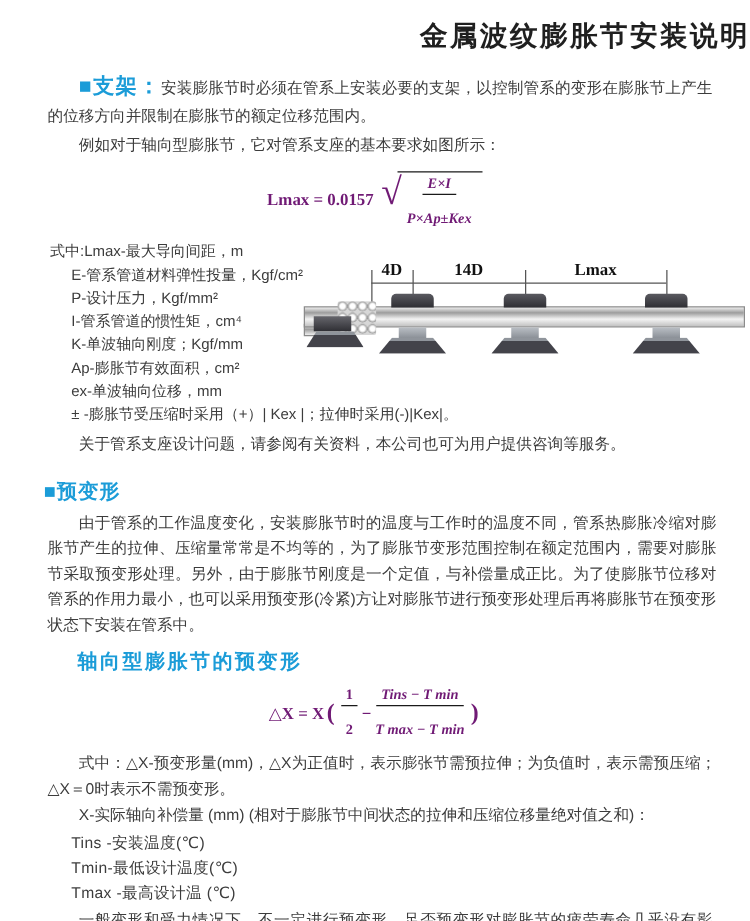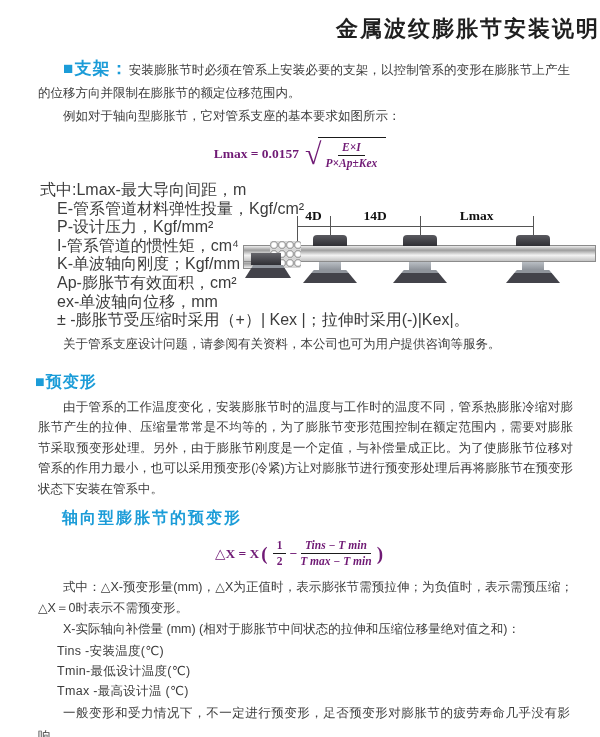--- a/index.html
+++ b/index.html
@@ -18,27 +18,27 @@
   .sec-head { color:#1b9cd8; font-size:16px; font-weight:bold; letter-spacing:1px; }
   .sub-head { color:#1b9cd8; font-size:16px; font-weight:bold; letter-spacing:2px; }
 
   .formula { text-align:center; font-family:"Liberation Serif","DejaVu Serif",serif;
              font-weight:bold; color:#701a75; font-size:13.5px; }
   .formula .row { display:inline-flex; align-items:center; }
   .paren { font-size:19px; font-weight:bold; padding:0 2px; }
   .frac { display:inline-flex; flex-direction:column; align-items:center;
           font-size:11.5px; line-height:13px; margin:0 3px; vertical-align:middle; }
   .frac .num { border-bottom:1px solid #1a1a1a; padding:0 4px 1px; }
-  .frac .den { padding-top:1px; }
+  .frac .den { padding-top:1px;margin-top:12px; }
   .ital { font-style:italic; }
   .sqrt { display:inline-flex; align-items:stretch; margin-left:6px; }
   .radical { font-size:30px; font-weight:400; line-height:34px; margin-right:-3px; }
   .radicand { border-top:1.6px solid #1a1a1a; padding:3px 6px 0 4px; align-self:flex-start; }
 
-  .defs { margin-left:40px; margin-top:10px; font-size:16px; line-height:18.6px; }
+  .defs { margin-left:40px; margin-top:10px; font-size:12px; line-height:18.6px; }
   .defs .d-item { padding-left:17px; }
 
   
   .diagram { position:absolute; left:243px; top:193px; width:357px; height:100px; }
   .dim-label { position:absolute; top:1px; text-align:center;
                font-family:"Liberation Serif","DejaVu Serif",serif;
                font-weight:bold; font-size:13.5px; color:#111; }
   .dim-line { position:absolute; top:19px; left:54px; width:236px; height:0;
               border-top:1px solid #555; }
   .tick { position:absolute; top:9px; width:0; height:29px; border-left:1px solid #555; }

